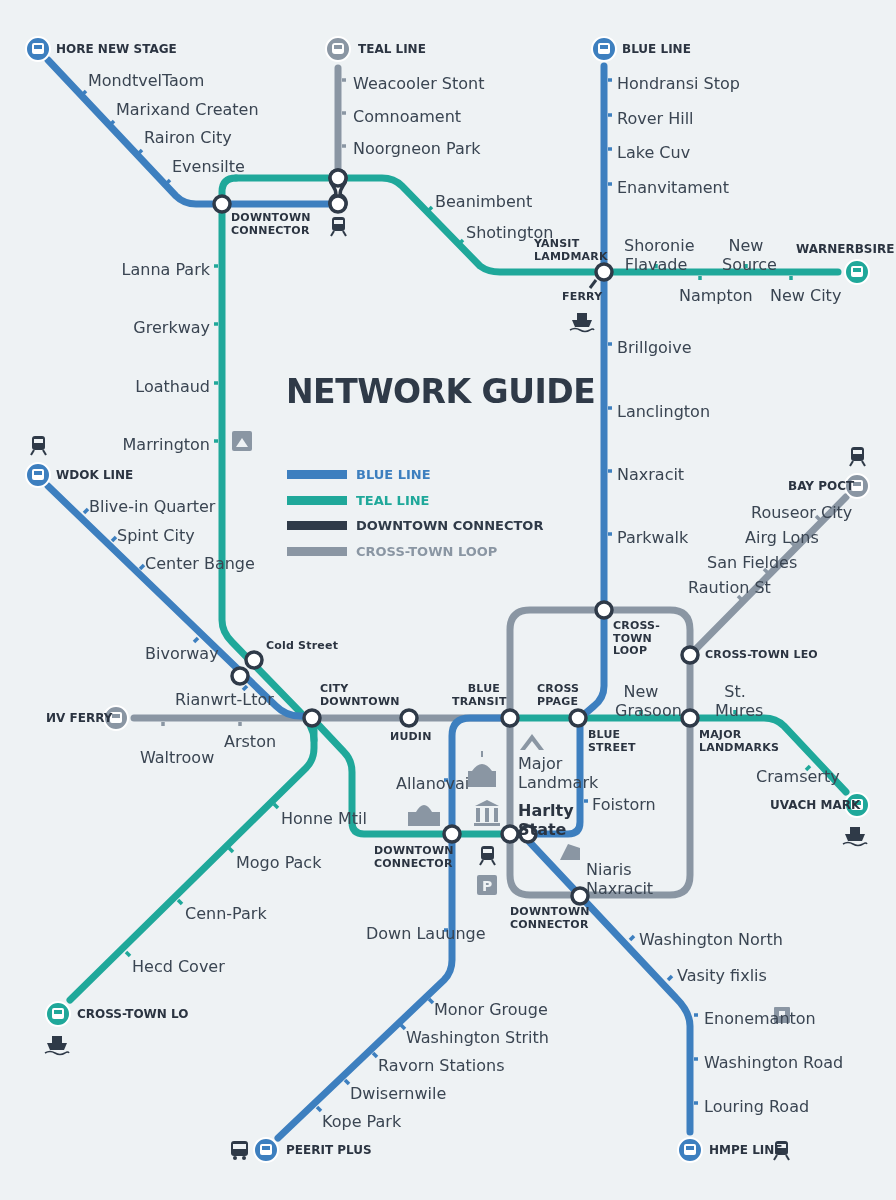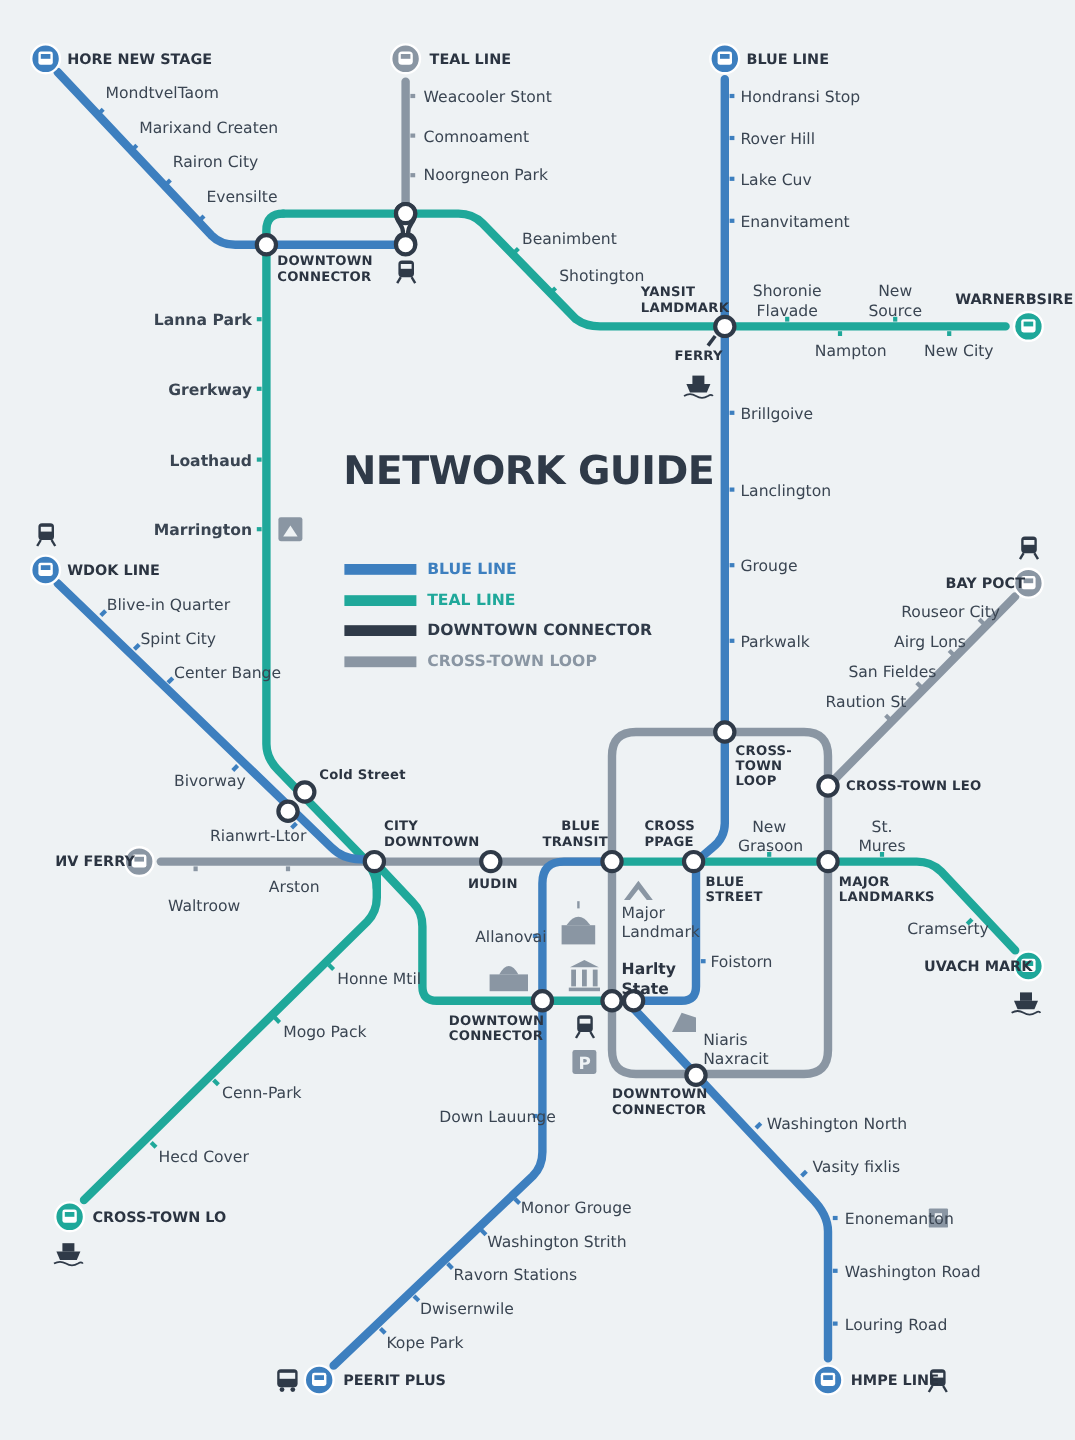--- a/index.html
+++ b/index.html
@@ -1,19 +1,19 @@
 <!DOCTYPE html>
 <html><head>
 <meta charset="utf-8">
 <style>
   html, body { margin: 0; padding: 0; }
   body { width: 896px; height: 1200px; background: #eef2f4; overflow: hidden; position: relative; font-family: "Liberation Sans", sans-serif; }
   #map { position: absolute; left: 0; top: 0; width: 896px; height: 1200px; }
-  .lbl { position: absolute; font-family: "DejaVu Sans", sans-serif; font-size: 13px; color: #3a4552; white-space: nowrap; line-height: 1.2; }
-  .lbl.r { text-align: right; font-weight: bold; }
+  .lbl { position: absolute; font-family: "DejaVu Sans", sans-serif; font-size: 16px; color: #3a4552; white-space: nowrap; line-height: 1.2; }
+  .lbl.r { text-align: right; }
   .lbl.c { text-align: center; }
   .hub { position: absolute; font-family: "DejaVu Sans", sans-serif; font-size: 11px; font-weight: bold; color: #2b3441; line-height: 1.15; letter-spacing: 0.2px; }
   .term { position: absolute; font-family: "DejaVu Sans", sans-serif; font-size: 12px; font-weight: bold; color: #2b3441; white-space: nowrap; }
   .title-wrap { position: absolute; left: 286px; top: 370px; }
   .t1 { font-family: "DejaVu Sans", sans-serif; font-size: 28px; color: #2f3a48; letter-spacing: -0.5px; white-space: nowrap; }
   .t1 b { font-weight: bold; }
   .t1 span { font-weight: normal; font-family: "DejaVu Sans", sans-serif; }
   .t2 { font-family: "DejaVu Sans", sans-serif; font-size: 33px; font-weight: bold; color: #2f3a48; letter-spacing: -0.5px; margin-top: 2px; white-space: nowrap; }
   .legend { position: absolute; left: 287px; top: 462px; }
   .legend-row { display: flex; align-items: center; height: 25.5px; }
@@ -381,21 +381,21 @@
 <div class="lbl c" style="left:722px;top:236px;width:48px;white-space:normal">New Source</div>
 <div class="lbl" style="left:770px;top:286px">New City</div>
 
 <div class="lbl r" style="right:686px;top:260px">Lanna Park</div>
 <div class="lbl r" style="right:686px;top:318px">Grerkway</div>
 <div class="lbl r" style="right:686px;top:377px">Loathaud</div>
 <div class="lbl r" style="right:686px;top:435px">Marrington</div>
 
 <div class="lbl" style="left:617px;top:338px">Brillgoive</div>
 <div class="lbl" style="left:617px;top:402px">Lanclington</div>
-<div class="lbl" style="left:617px;top:465px">Grouge</div>
+<div class="lbl" style="left:617px;top:465px">Naxracit</div>
 <div class="lbl" style="left:617px;top:528px">Parkwalk</div>
 
 <div class="lbl" style="left:89px;top:497px">Blive-in Quarter</div>
 <div class="lbl" style="left:117px;top:526px">Spint City</div>
 <div class="lbl" style="left:145px;top:554px">Center Bange</div>
 <div class="lbl" style="left:145px;top:644px">Bivorway</div>
 <div class="lbl" style="left:175px;top:690px">Rianwrt-Ltor</div>
 <div class="hub" style="left:266px;top:640px;white-space:nowrap">Cold Street</div>
 
 <div class="lbl" style="left:140px;top:748px">Waltroow</div>

